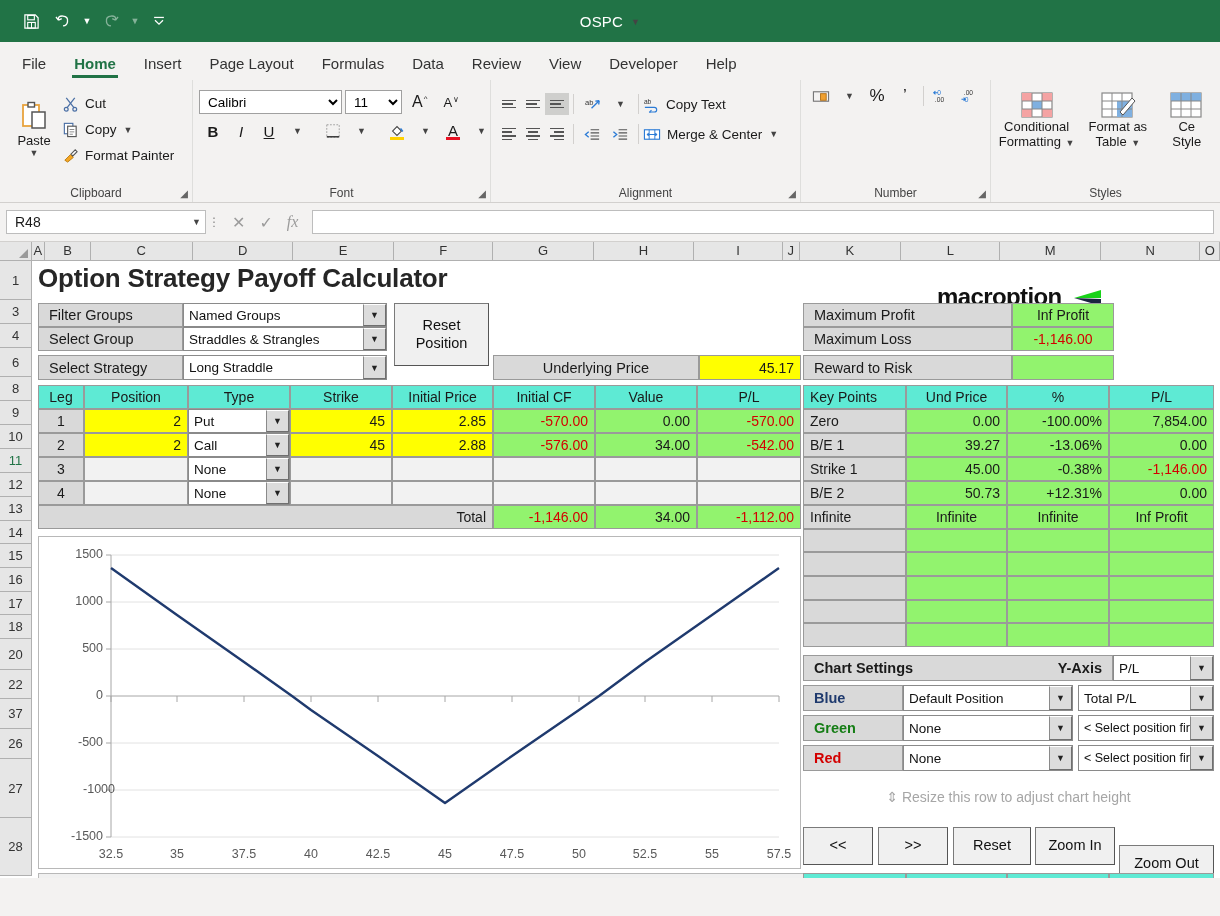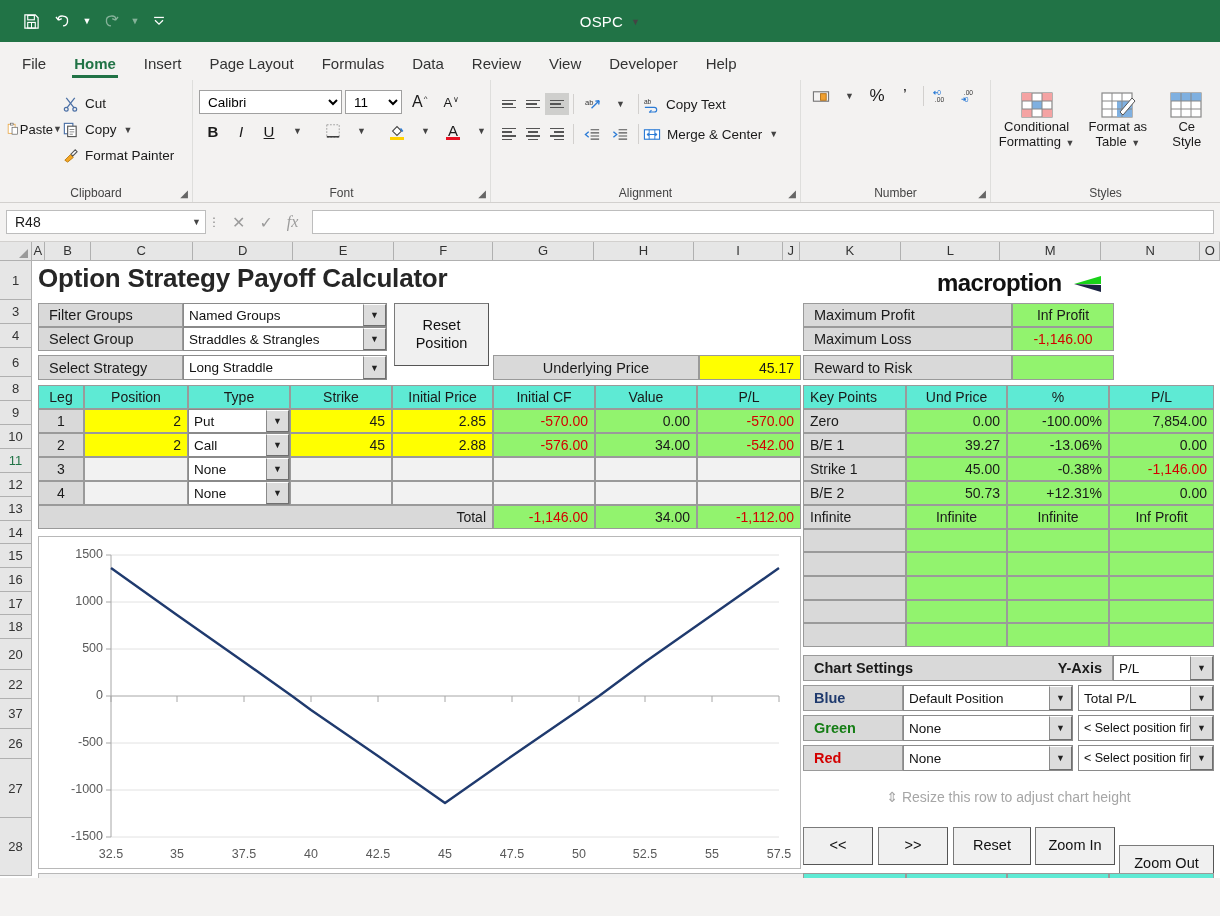--- a/index.html
+++ b/index.html
@@ -25,21 +25,21 @@
   .tab.active{font-weight:bold;color:#217346;}
   .tab.active:after{content:"";position:absolute;left:12px;right:12px;bottom:2px;height:3px;background:#217346;}
 
   
   .ribbon{height:122px;background:#f3f2f1;border-bottom:1px solid #d2d0ce;display:flex;position:relative;}
   .rgroup{position:relative;display:flex;flex-direction:column;justify-content:flex-start;padding:4px 6px 0 6px;border-right:1px solid #dededc;}
   .rgroup-label{position:absolute;bottom:2px;left:0;right:0;text-align:center;font-size:12px;color:#444;}
   .rgroup-dialog{position:absolute;bottom:3px;right:4px;font-size:10px;color:#666;}
   .rrow{display:flex;align-items:center;}
 
-  .paste{display:flex;align-items:center;width:56px;padding-top:2px;}
+  .paste{display:flex;flex-direction:column;align-items:center;width:56px;padding-top:2px;}
   .paste-lbl{font-size:13px;margin-top:1px;}
   .mini{font-size:9px;color:#444;}
   .clip-items{display:flex;flex-direction:column;gap:3px;padding-top:4px;}
   .clip-item{display:flex;align-items:center;gap:6px;font-size:13.5px;height:23px;}
 
   .fontbox{display:flex;align-items:center;gap:3px;margin-bottom:5px;}
   select.ctl, input.ctl{font-family:"Liberation Sans",sans-serif;font-size:13.5px;height:24px;
      border:1px solid #a0a0a0;background:#fff;padding:1px 2px 1px 4px;box-sizing:border-box;}
   .fa-big{font-size:16px;padding:0 4px;}
   .fa-sm{font-size:13px;padding:0 4px;}
@@ -492,21 +492,21 @@
     <div class="rh" style="height:29px;line-height:29px;">22</div>
     <div class="rh" style="height:30px;line-height:30px;">37</div>
     <div class="rh" style="height:30px;line-height:30px;">26</div>
     <div class="rh" style="height:59px;line-height:59px;">27</div>
     <div class="rh" style="height:58px;line-height:58px;">28</div>
   </div>
 
   <div class="sheet">
 
     <div class="title-main" style="left:6px;top:2px;">Option Strategy Payoff Calculator</div>
-    <div class="logo" style="left:905px;top:8px;">
+    <div class="logo" style="left:905px;top:22px;">
       <span>macroption</span>
       <svg width="34" height="18" viewBox="0 0 34 18" style="vertical-align:-2px;">
         <path d="M33 1 L6 9 L33 9 Z" fill="#19d219"></path>
         <path d="M6 9 L33 17 L33 10 Z" fill="#1a2340"></path>
       </svg>
     </div>
 
     <div class="lbl" style="position:absolute;left:6px;top:42px;width:145px;height:24px;">Filter Groups</div>
     <div class="combo" style="position:absolute;left:151px;top:42px;width:204px;height:24px;">
       <span class="txt">Named Groups</span>
@@ -629,21 +629,21 @@
         <line x1="740" y1="159" x2="740" y2="165" stroke="#a6a6a6" stroke-width="1"></line>
 
         <polyline points="72,31 138,78 205,125 253,159 272,173 339,219 406,266 473,219 540,173 560,159 606,125 673,78 740,31" fill="none" stroke="#1f3a6e" stroke-width="2.4" stroke-linejoin="round"></polyline>
       </svg>
       
       <div class="axis-lbl" style="left:12px;top:10px;width:52px;text-align:right;">1500</div>
       <div class="axis-lbl" style="left:12px;top:57px;width:52px;text-align:right;">1000</div>
       <div class="axis-lbl" style="left:12px;top:104px;width:52px;text-align:right;">500</div>
       <div class="axis-lbl" style="left:12px;top:151px;width:52px;text-align:right;">0</div>
       <div class="axis-lbl" style="left:12px;top:198px;width:52px;text-align:right;">-500</div>
-      <div class="axis-lbl" style="left:12px;top:245px;width:52px;text-align:right;">-1000</div>
+      <div class="axis-lbl" style="left:24px;top:245px;width:52px;text-align:right;">-1000</div>
       <div class="axis-lbl" style="left:12px;top:292px;width:52px;text-align:right;">-1500</div>
       
       <div class="axis-lbl" style="left:48px;top:310px;width:48px;text-align:center;">32.5</div>
       <div class="axis-lbl" style="left:114px;top:310px;width:48px;text-align:center;">35</div>
       <div class="axis-lbl" style="left:181px;top:310px;width:48px;text-align:center;">37.5</div>
       <div class="axis-lbl" style="left:248px;top:310px;width:48px;text-align:center;">40</div>
       <div class="axis-lbl" style="left:315px;top:310px;width:48px;text-align:center;">42.5</div>
       <div class="axis-lbl" style="left:382px;top:310px;width:48px;text-align:center;">45</div>
       <div class="axis-lbl" style="left:449px;top:310px;width:48px;text-align:center;">47.5</div>
       <div class="axis-lbl" style="left:516px;top:310px;width:48px;text-align:center;">50</div>

